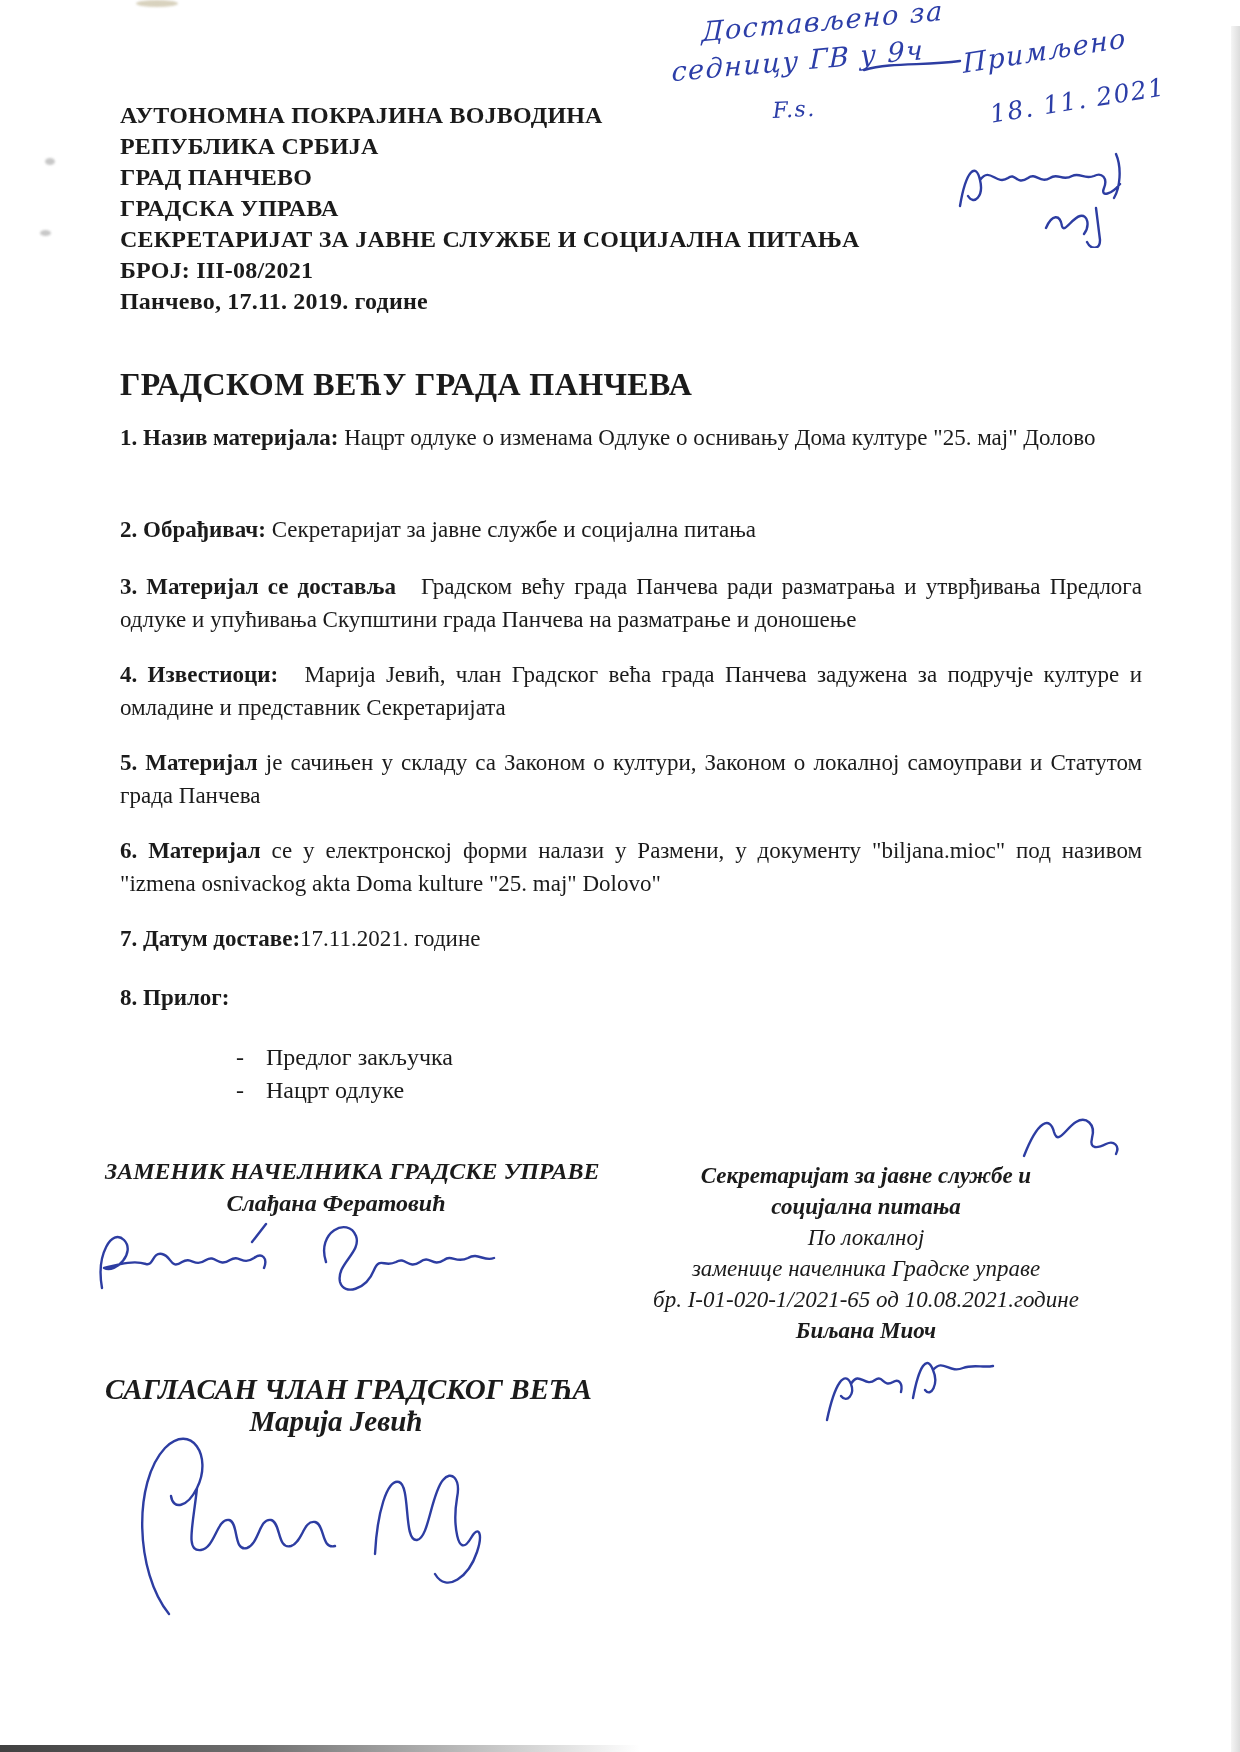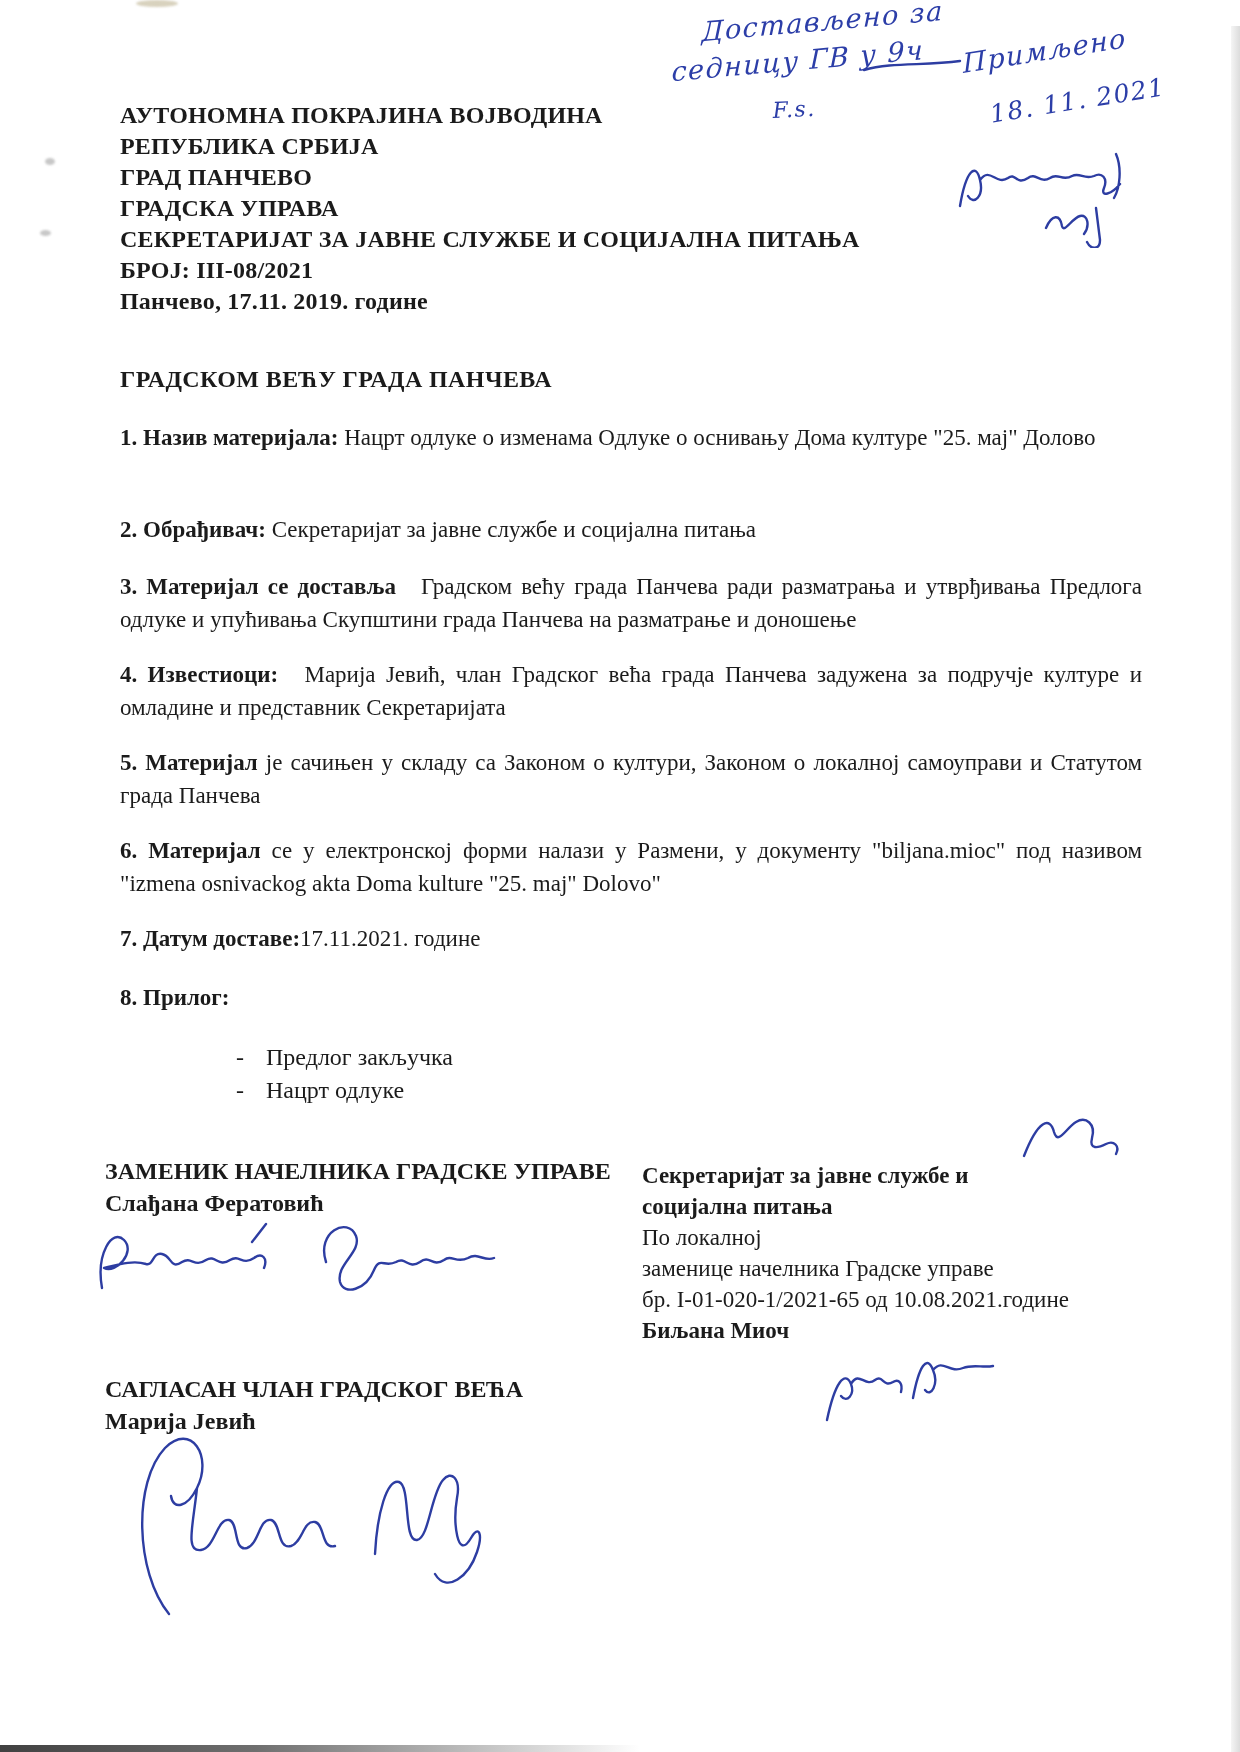--- a/index.html
+++ b/index.html
@@ -3,27 +3,27 @@
 <meta charset="utf-8">
 <style>
   html,body{margin:0;padding:0;background:#ffffff;}
   .page{
     position:relative;width:1240px;height:1752px;background:#ffffff;
     font-family:"Liberation Serif",serif;color:#1b1b1b;overflow:hidden;
   }
   
   .hdr{position:absolute;left:120px;top:100px;font-weight:bold;font-size:24px;line-height:31px;letter-spacing:.2px;}
   .hdr div{white-space:nowrap;}
-  .addressee{position:absolute;left:120px;top:366px;font-weight:bold;font-size:24px;letter-spacing:.4px;white-space:nowrap;}
+  .addressee{position:absolute;left:120px;top:366px;font-weight:bold;font-size:32px;letter-spacing:.4px;white-space:nowrap;}
   .item{position:absolute;left:120px;width:1022px;font-size:23px;line-height:33px;text-align:justify;}
   .item .lbl{font-weight:bold;}
   .item .txt.gap{padding-left:16px;}
   .attach-row{position:absolute;left:236px;font-size:24px;line-height:33px;white-space:nowrap;margin-top:28px;}
   .attach-row .dash{display:inline-block;width:30px;}
-  .sig-block{position:absolute;font-size:23px;line-height:31px;}
+  .sig-block{position:absolute;text-align:center;font-size:23px;line-height:31px;font-style:italic;}
   .sig-block .b{font-weight:bold;}
   .sig-block div{white-space:nowrap;}
   
   .hw{
     position:absolute;color:#2c3ea8;font-family:"DejaVu Serif",serif;
     font-style:italic;letter-spacing:1.5px;white-space:nowrap;
     transform-origin:left top;
   }
   .hw-sig{position:absolute;}
   .hw-sig svg{display:block;}
@@ -105,21 +105,21 @@
 
   <div class="sig-block" style="left:642px;top:1160px;width:448px;">
     <div class="b">Секретаријат за јавне службе и</div>
     <div class="b">социјална питања</div>
     <div>По локалној</div>
     <div>заменице начелника Градске управе</div>
     <div>бр. I-01-020-1/2021-65 од 10.08.2021.године</div>
     <div class="b">Биљана Миоч</div>
   </div>
 
-  <div class="sig-block" style="left:105px;top:1373px;width:462px;font-size:24px;line-height:32px;">
+  <div class="sig-block" style="left:105px;top:1373px;width:462px;font-size:29px;line-height:32px;">
     <div class="b">САГЛАСАН ЧЛАН  ГРАДСКОГ ВЕЋА</div>
     <div class="b">Марија Јевић</div>
   </div>
 
   <div class="hw" style="left:702px;top:16px;font-size:27px;transform:rotate(-5deg) skewX(-6deg);">Достављено за</div>
   <div class="hw" style="left:672px;top:56px;font-size:27px;transform:rotate(-5deg) skewX(-6deg);">седницу ГВ у 9ч</div>
   <div class="hw" style="left:772px;top:98px;font-size:22px;transform:rotate(-3deg);">F.s.</div>
   <div class="hw" style="left:962px;top:48px;font-size:27px;transform:rotate(-9deg) skewX(-6deg);">Примљено</div>
   <div class="hw" style="left:988px;top:100px;font-size:25px;transform:rotate(-9deg);">18. 11. 2021</div>
 

